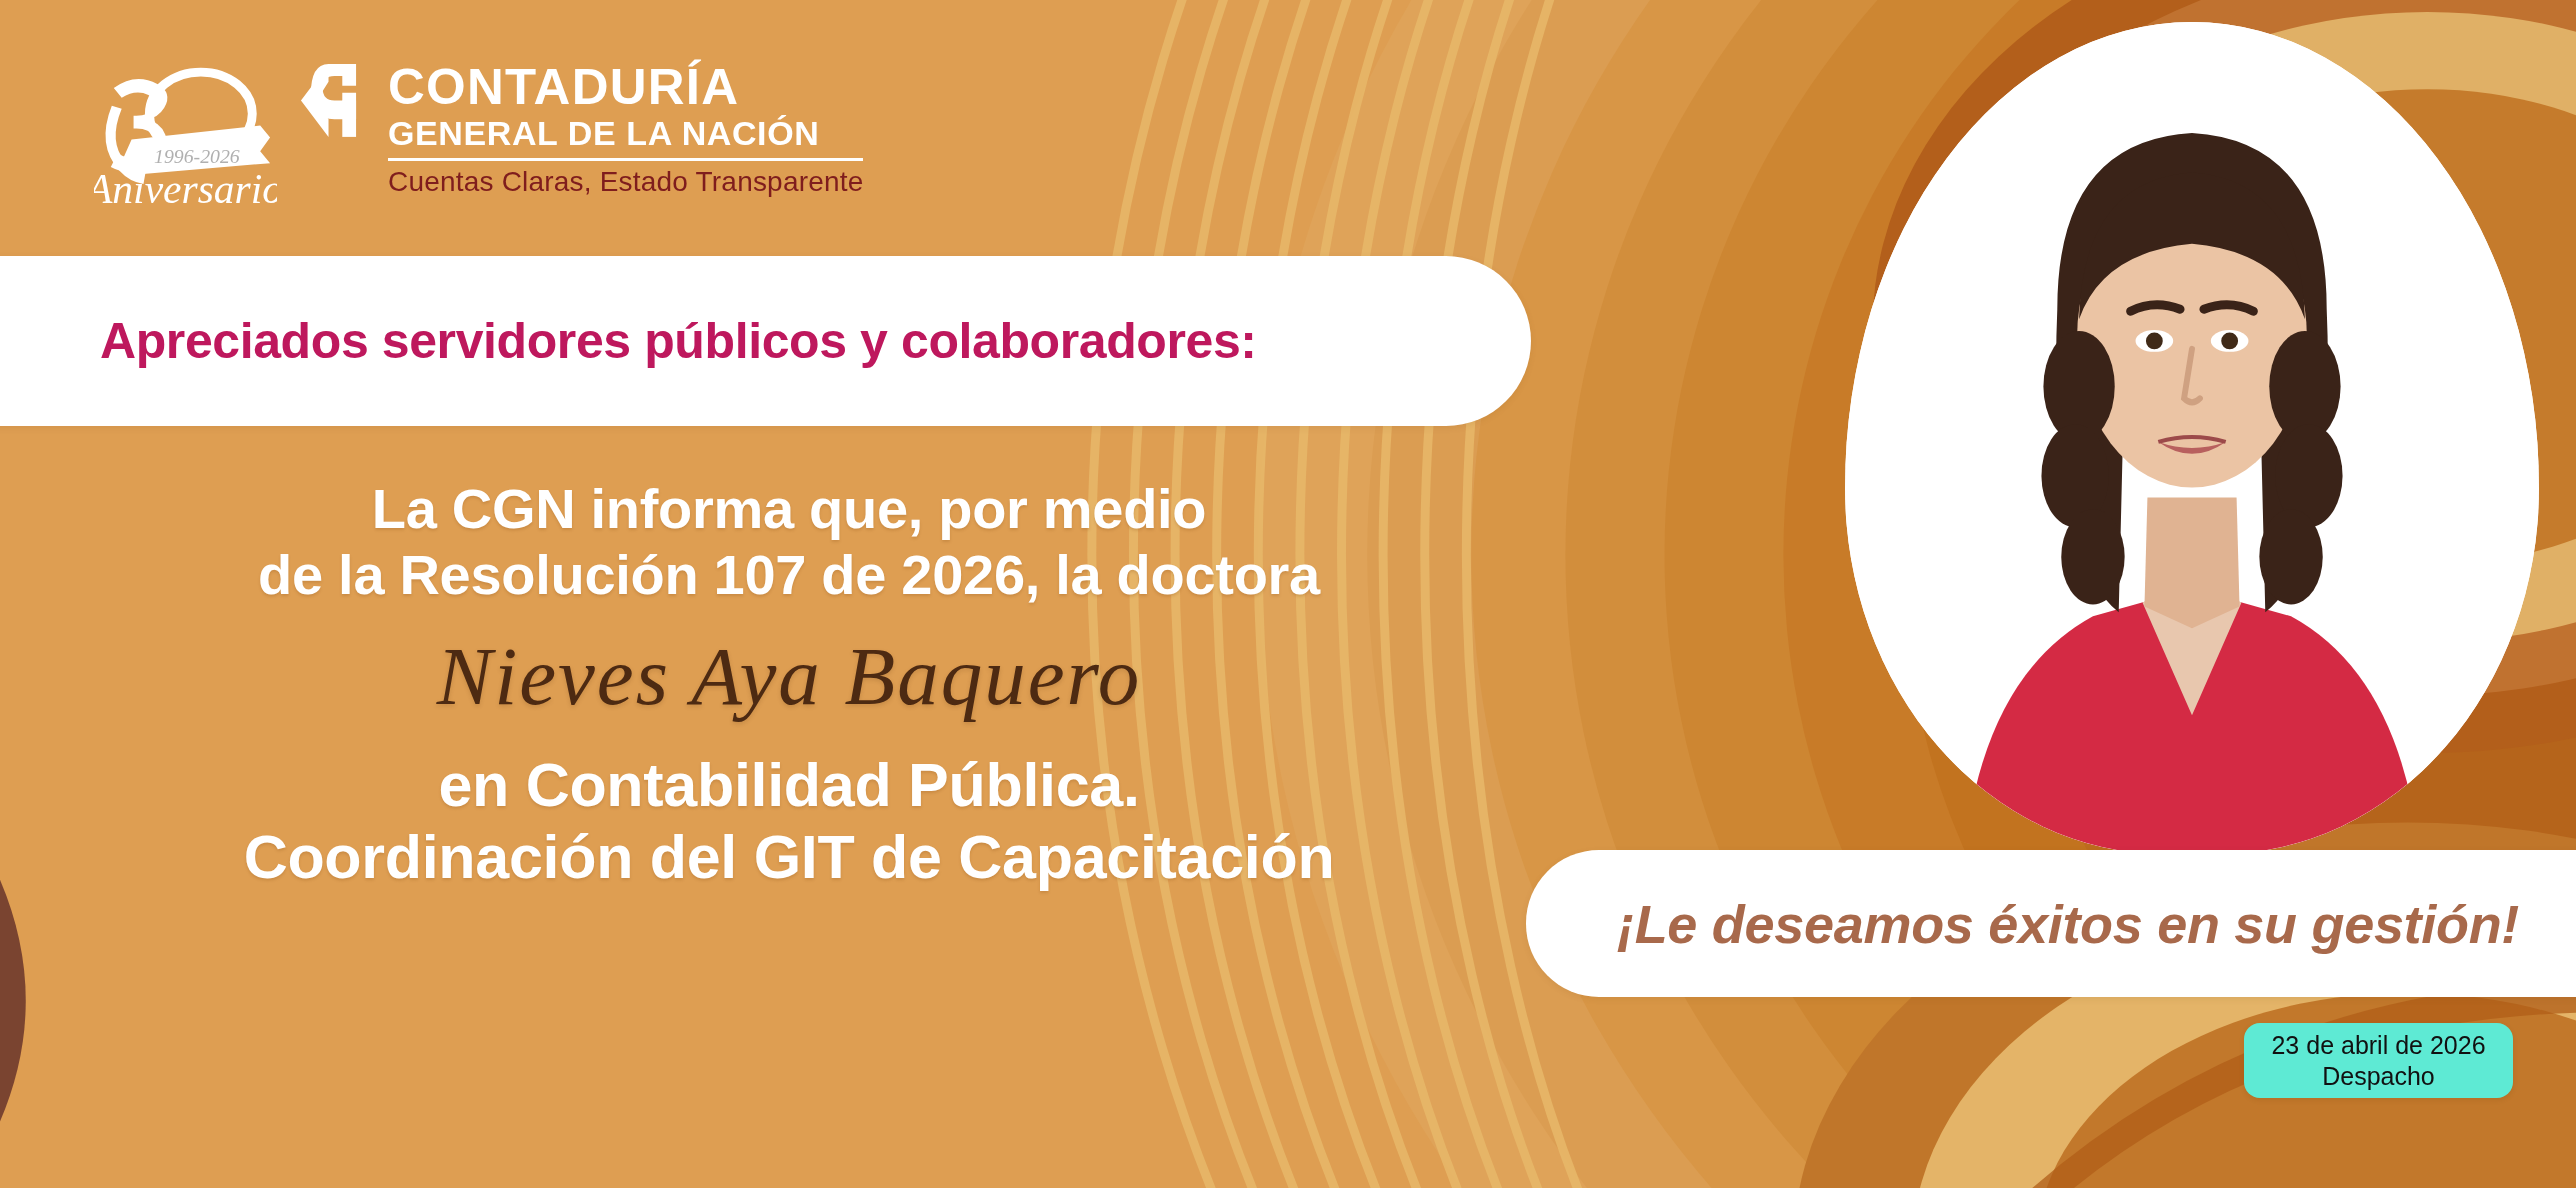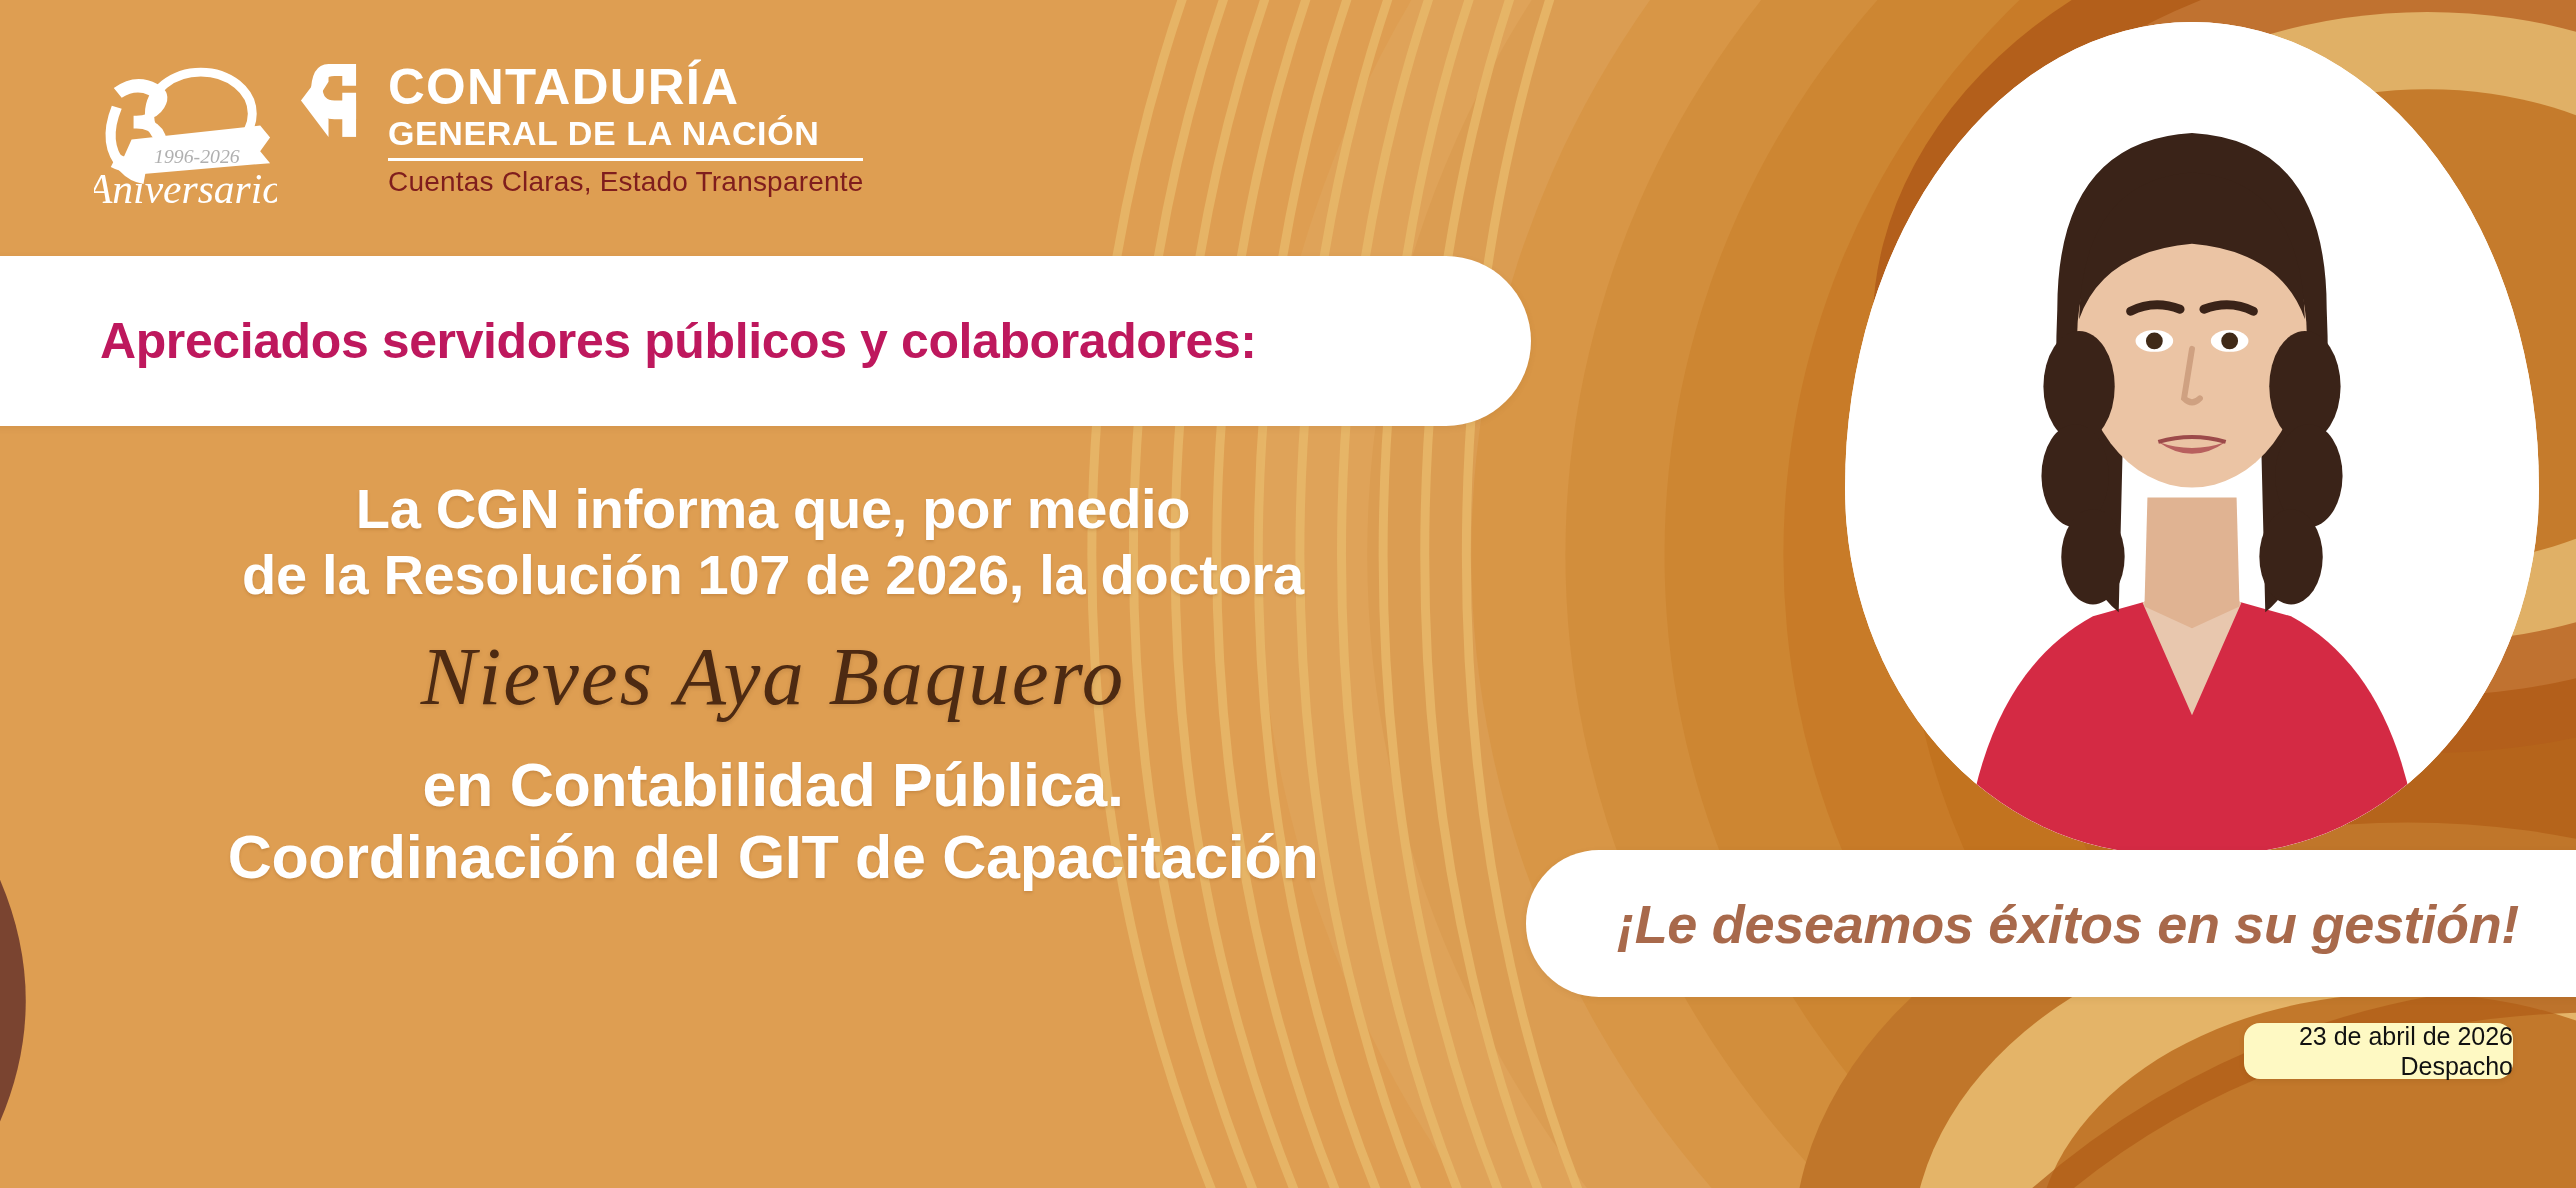--- a/index.html
+++ b/index.html
@@ -57,21 +57,21 @@
   #headline-text {
     margin-left:159px;
     color:#be185d;
     font-size:50px; font-weight:bold;
     letter-spacing:-0.4px;
     font-family:"Liberation Sans", sans-serif;
   }
 
   
   #message-block {
-    position:absolute; left:0px; top:476px;
+    position:absolute; left:16px; top:476px;
     width:1546px;
     text-align:center;
     z-index:6;
   }
   .msg-line {
     color:#ffffff; font-weight:bold;
     font-size:56px; line-height:1.17;
     letter-spacing:-0.3px;
     font-family:"Liberation Sans", sans-serif;
     text-shadow:0 2px 3px rgba(130,75,20,.22);
@@ -116,24 +116,24 @@
     color:#A8694B;
     font-size:54px; font-weight:bold;
     letter-spacing:-0.3px;
     font-family:"Liberation Sans", sans-serif;
     font-style:italic;
   }
 
   
   #date-card {
     position:absolute; left:2244px; top:1023px;
-    width:269px; height:56px;
-    background:#fef9c3; border-radius:16px;
+    width:269px; height:75px;
+    background:#5eead4; border-radius:16px;
     display:flex; flex-direction:column;
-    align-items:flex-end; justify-content:center;
+    align-items:center; justify-content:center;
     z-index:9;
     box-shadow:0 2px 5px rgba(110,60,15,.16);
   }
   .date-line {
     color:#111; font-size:25px; line-height:1.22;
     font-family:"Liberation Sans", sans-serif;
   }
 </style>
 </head>
 <body>

